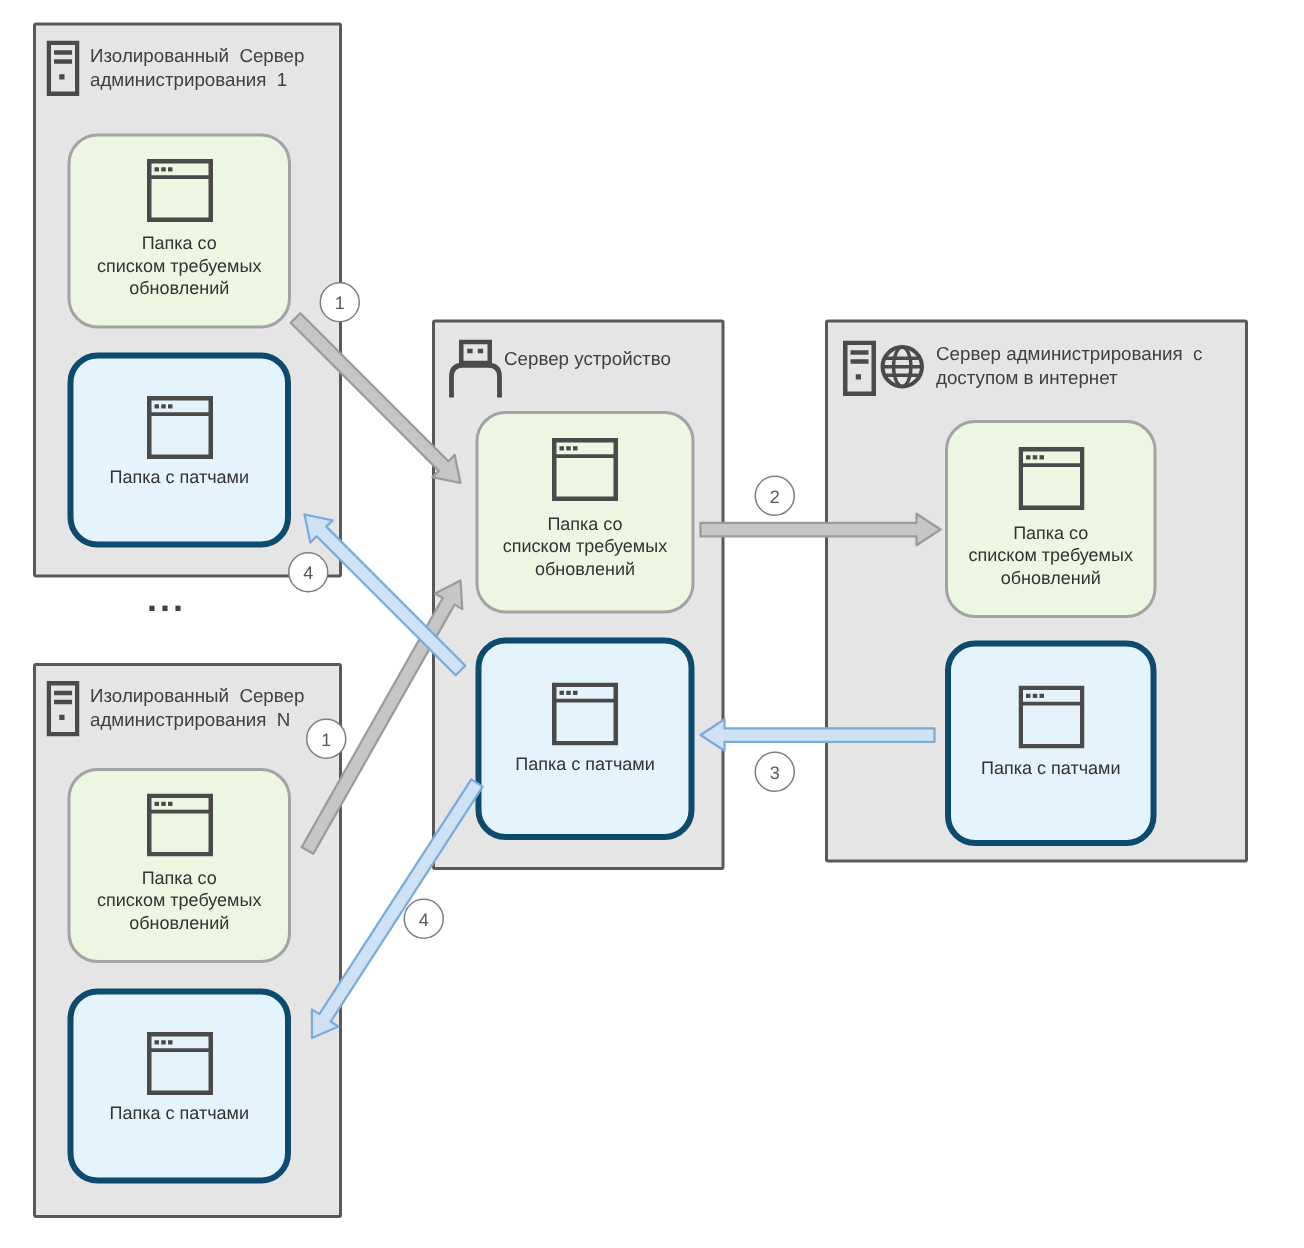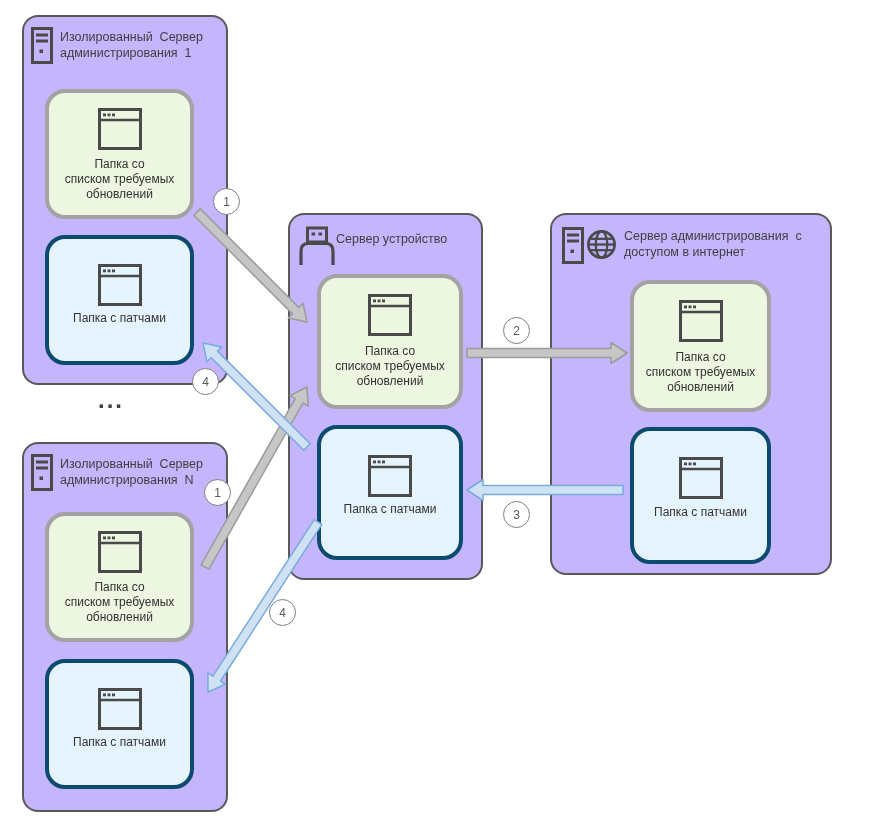--- a/index.html
+++ b/index.html
@@ -1,22 +1,22 @@
 <!DOCTYPE html>
 <html><head>
 <meta charset="utf-8">
 <style>
   html,body{margin:0;padding:0;background:#ffffff;font-family:"Liberation Sans",sans-serif;}
   #canvas{position:relative;width:869px;height:832px;background:#fff;overflow:hidden;}
 
-  .panel{position:absolute;border:2px solid #595959;border-radius:16px;background:#c4b5fd;box-sizing:border-box;}
+  .panel{position:absolute;border:2px solid #595959;border-radius:2px;background:#e5e5e5;box-sizing:border-box;}
   .panel-header-text{position:absolute;font-size:12.5px;line-height:16px;color:#3f3f3f;white-space:pre-wrap;}
 
   .folder{position:absolute;border-radius:20px;box-sizing:border-box;}
-  .folder.green{background:#EDF6E1;border:4px solid #a3a3a3;padding-left:22px;}
+  .folder.green{background:#EDF6E1;border:2px solid #a3a3a3;padding-left:22px;}
   .folder.blue{background:#E4F3FC;border:4px solid #0c4a6e;}
   .folder-label{position:absolute;left:0;right:0;text-align:center;font-size:12px;line-height:15px;color:#333;white-space:pre-wrap;}
   .win-icon{position:absolute;left:50%;transform:translateX(-50%);}
 
   #arrows{position:absolute;left:0;top:0;z-index:5;pointer-events:none;}
   .gray-arrow{fill:#C6C6C6;stroke:#9B9B9B;stroke-width:1.5;stroke-linejoin:round;}
   .blue-arrow{fill:#CFE2F3;stroke:#79ABDC;stroke-width:1.5;stroke-linejoin:round;}
 
   .step-circle{position:absolute;z-index:6;width:27px;height:27px;border-radius:50%;
     background:#fff;border:1.5px solid #7F7F7F;display:flex;align-items:center;justify-content:center;

